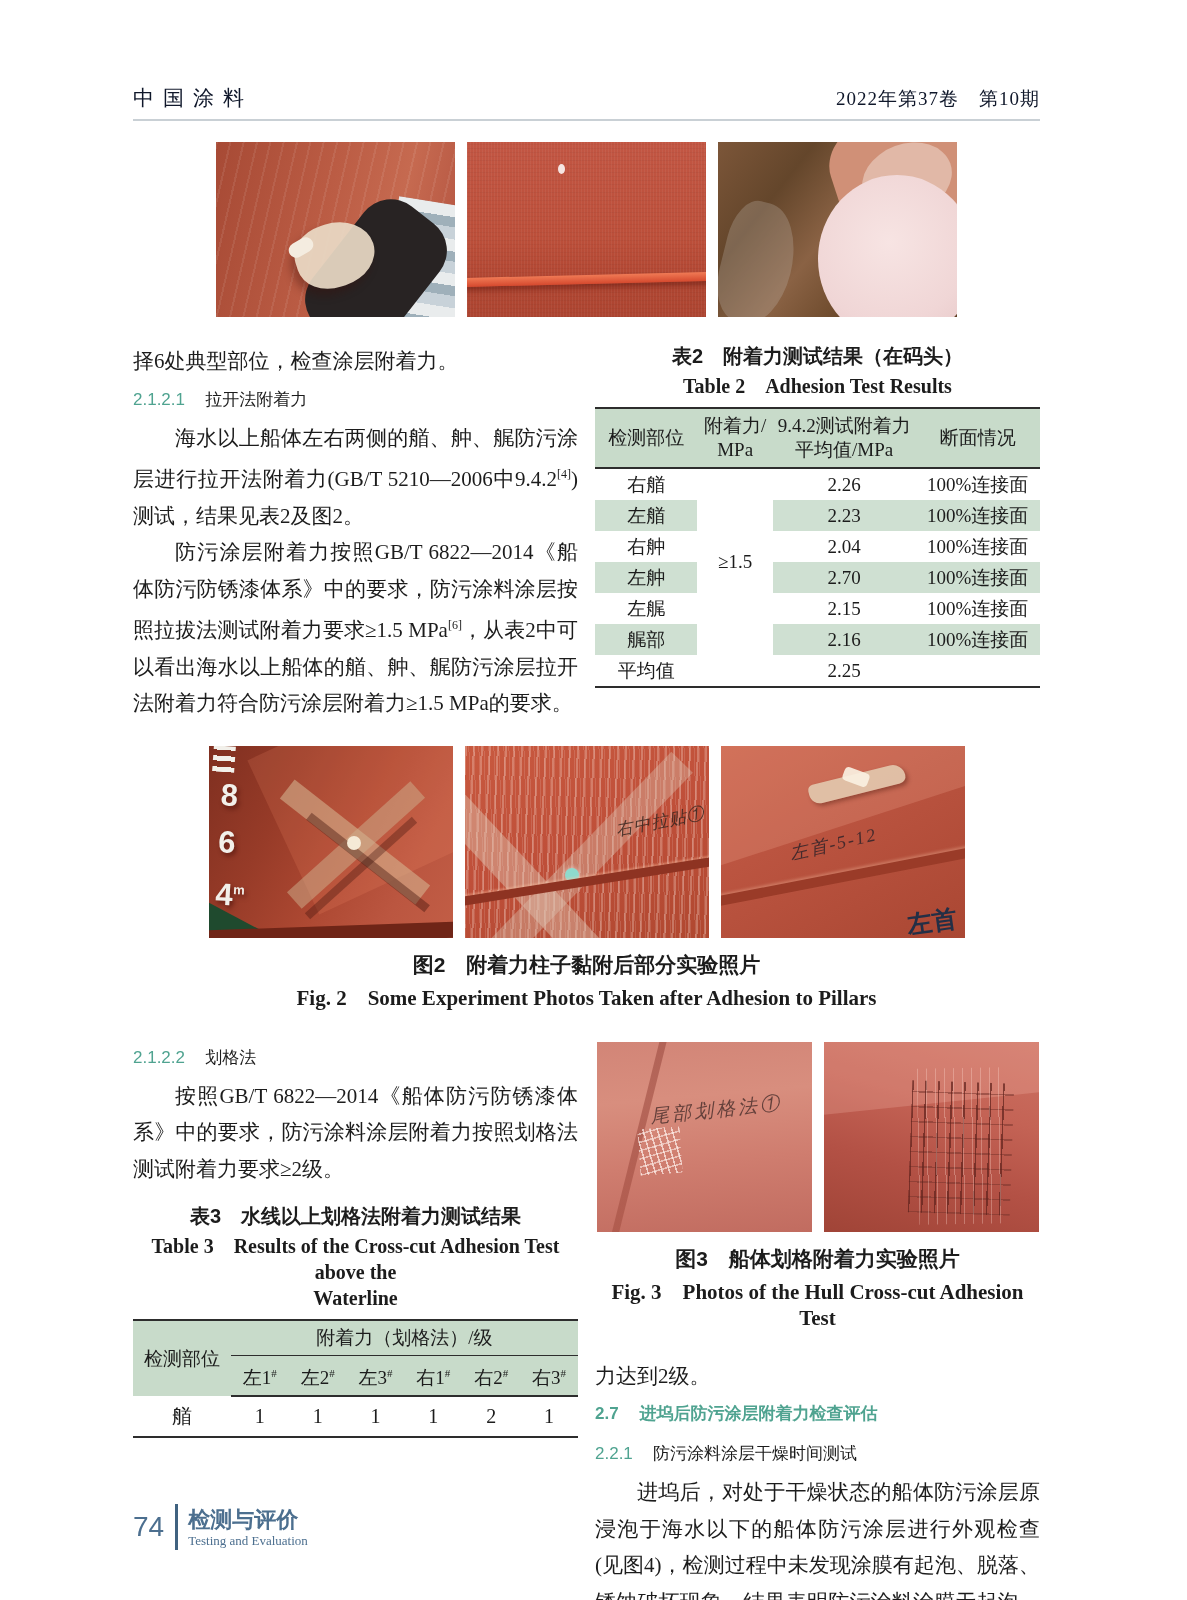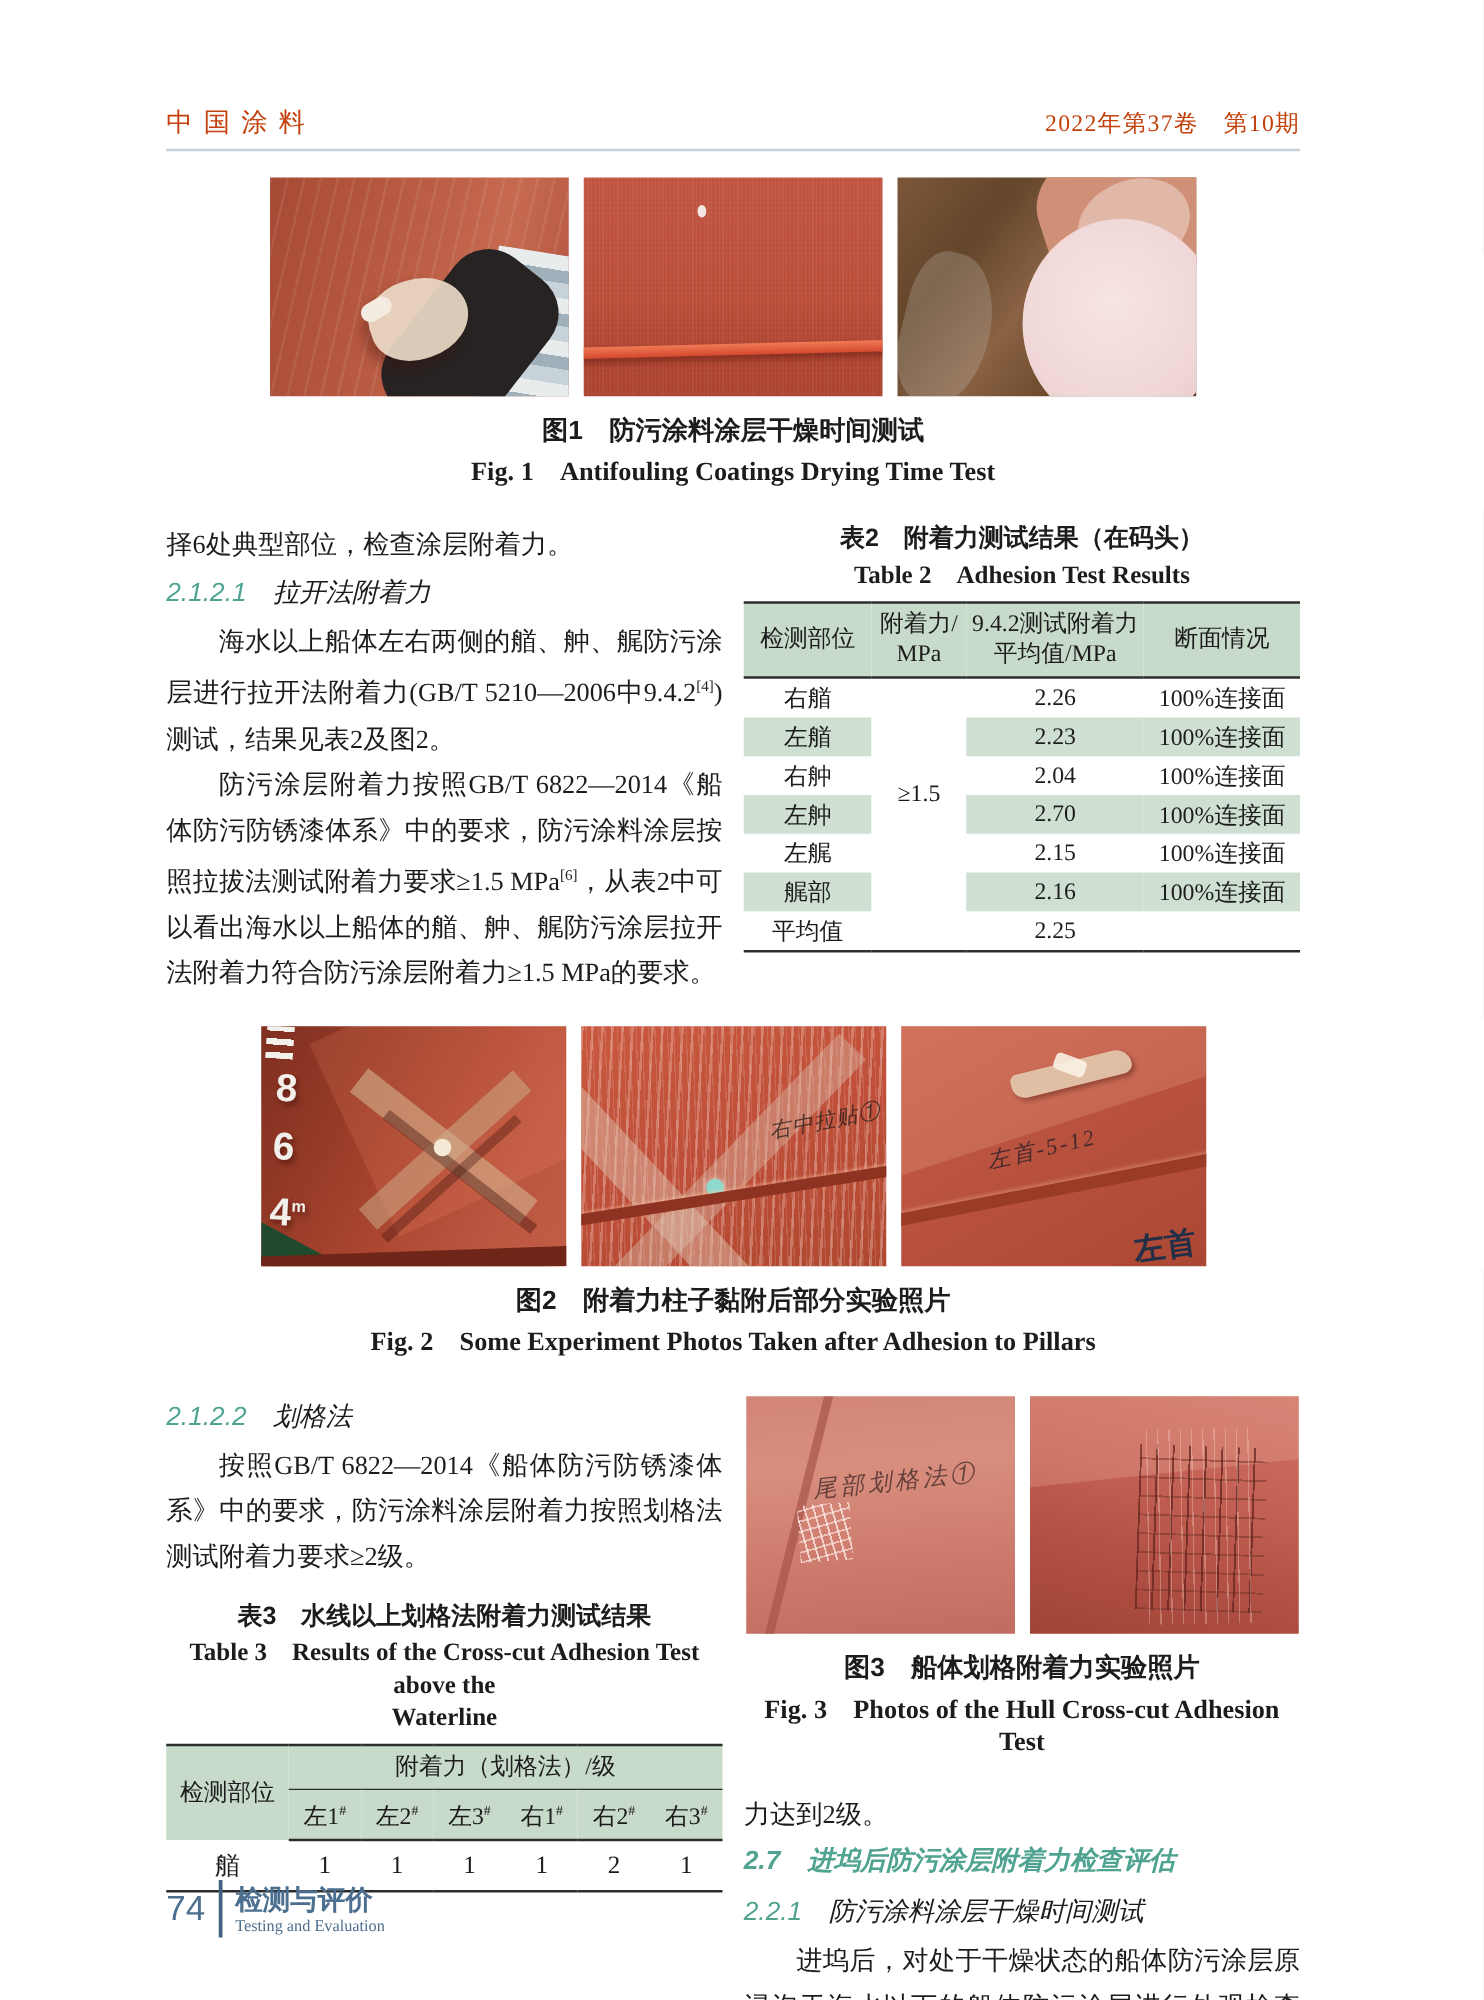--- a/index.html
+++ b/index.html
@@ -1,21 +1,21 @@
 <!DOCTYPE html>
 <html lang="zh"><head>
 <meta charset="utf-8">
 <style>
   html,body{margin:0;padding:0;background:#e9e9e9;}
   .page{width:1187px;height:1600px;margin:0 auto;background:#ffffff;position:relative;
         font-family:"Liberation Serif","DejaVu Serif",serif;color:#1c1c1c;overflow:hidden;}
   .content{padding:84px 147px 0 133px;}
 
   
-  .hdr{display:flex;justify-content:space-between;align-items:flex-end;color:#c2410c;
+  .hdr{display:flex;justify-content:space-between;align-items:flex-end;color:#0f172a;
        border-bottom:2px solid #c9d0d5;padding-bottom:7px;}
   .hdr .j{font-size:21px;letter-spacing:9px;}
   .hdr .i{font-size:19px;letter-spacing:1px;}
 
   
   .figrow{display:flex;justify-content:center;gap:12px;}
   .f1{margin-top:21px;}
   .f2{margin-top:24px;}
   .ph{position:relative;overflow:hidden;flex:none;}
   .f1 .ph{width:239px;height:175px;}
@@ -27,21 +27,21 @@
   .cap{text-align:center;}
   .cap .zh{font-family:"Liberation Sans","DejaVu Sans",sans-serif;font-weight:bold;font-size:21px;margin-top:13px;}
   .cap .en{font-weight:bold;font-size:21px;margin-top:5px;}
 
   
   .twocol{display:flex;gap:17px;margin-top:26px;}
   .col{width:445px;flex:none;}
   .body p{font-size:21px;line-height:36.5px;text-align:justify;margin:0;}
   .indent{text-indent:2em;}
   sup{font-size:12px;}
-  .secline{font-size:21px;line-height:40px;white-space:nowrap;font-style:italic;}
+  .secline{font-size:17px;line-height:40px;white-space:nowrap;}
   .secnum{color:#4fa390;font-family:"Liberation Sans","DejaVu Sans",sans-serif;margin-right:16px;}
   .sec-teal{color:#4fa390;font-family:"Liberation Sans","DejaVu Sans",sans-serif;font-weight:bold;}
   .sec-teal .secnum{font-weight:bold;}
 
   
   .tcap-zh{font-family:"Liberation Sans","DejaVu Sans",sans-serif;font-weight:bold;font-size:20px;text-align:center;}
   .tcap-en{font-weight:bold;font-size:20px;text-align:center;margin-top:3px;line-height:26px;}
   table.tbl{width:100%;border-collapse:collapse;border-top:2px solid #2d2d2d;border-bottom:2px solid #2d2d2d;
             font-size:19px;margin-top:8px;}
   .tbl th,.tbl td{text-align:center;font-weight:normal;padding:2px 2px;}
@@ -165,24 +165,20 @@
         <div class="drip"></div>
         <div class="seam"></div>
       </div>
       <div class="ph p13">
         <div class="wet"></div>
         <div class="wet2"></div>
         <div class="hand"></div>
         <div class="handglove"></div>
         <div class="disc"></div>
       </div>
-    </div>
-    <div class="cap">
-      <div class="zh">图1　防污涂料涂层干燥时间测试</div>
-      <div class="en">Fig. 1　Antifouling Coatings Drying Time Test</div>
     </div>
 
     <div class="twocol">
       <div class="col body">
         <p>择6处典型部位，检查涂层附着力。</p>
         <div class="secline">
           <span class="secnum">2.1.2.1</span>
           <span>拉开法附着力</span>
         </div>
         <p class="indent">

